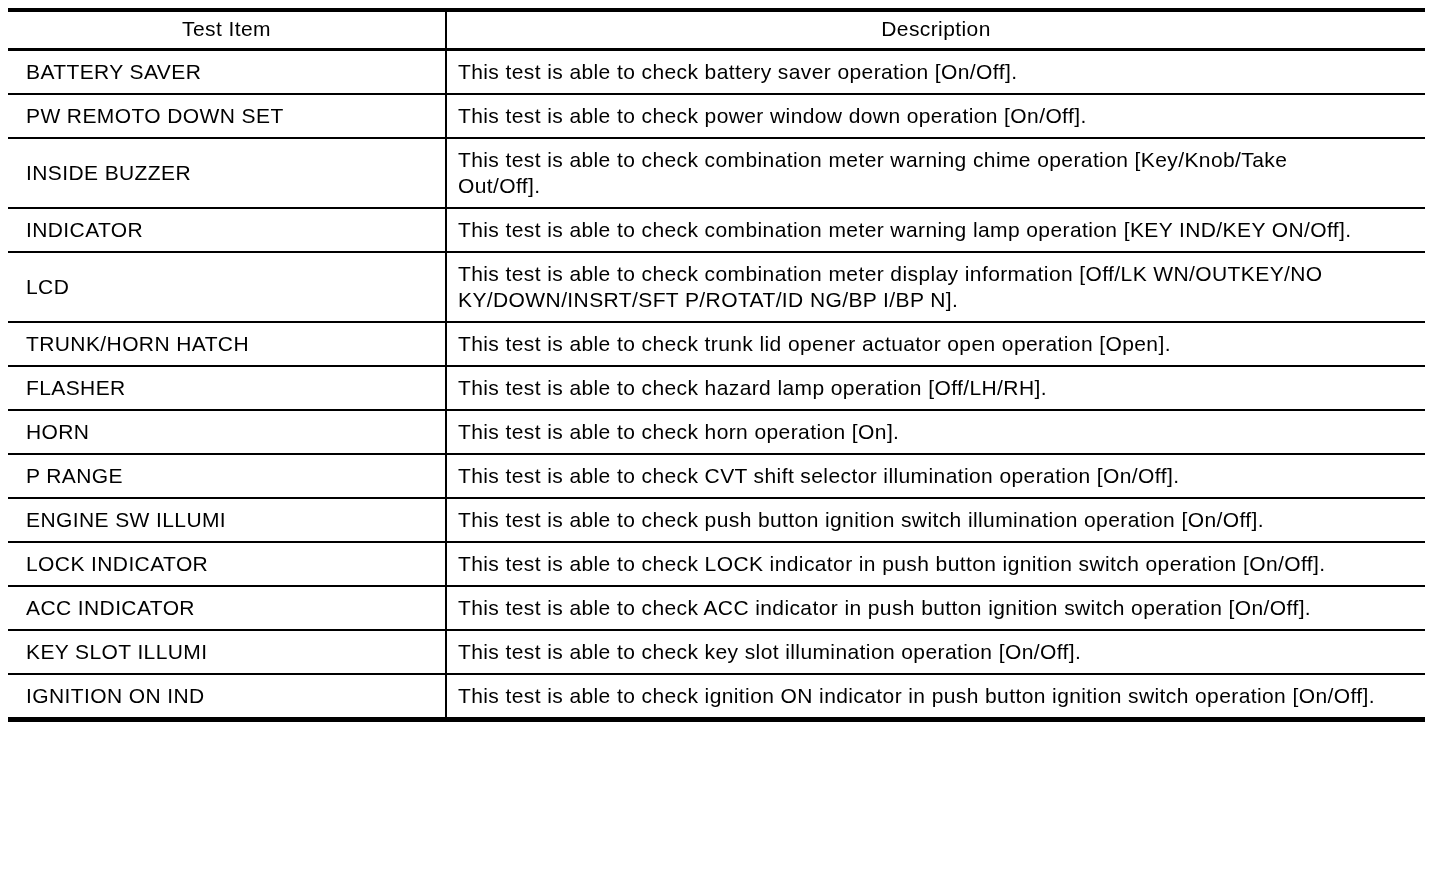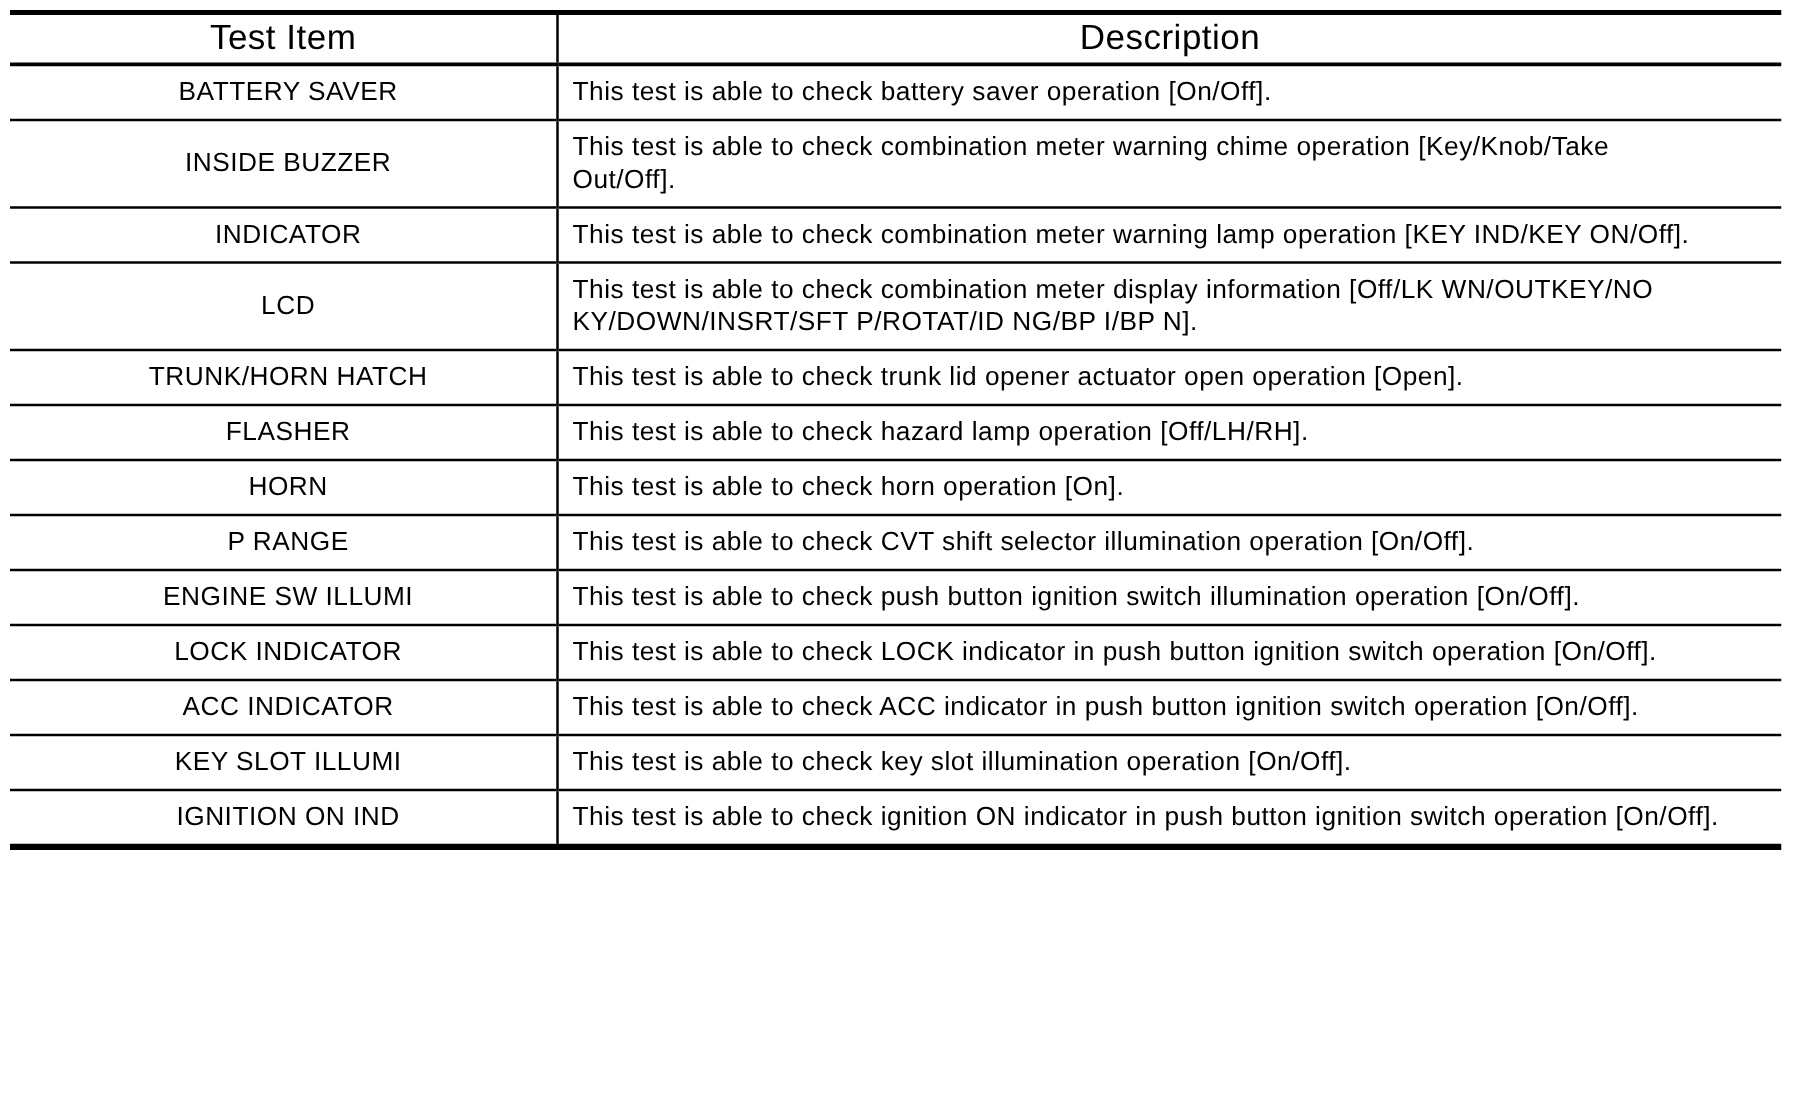--- a/index.html
+++ b/index.html
@@ -14,41 +14,40 @@
     border-collapse: collapse;
     table-layout: fixed;
     width: 1417px;
     margin: 8px 0 0 8px;
     border-top: 4px solid #000;
     border-bottom: 5px solid #000;
   }
   col.c-item { width: 438px; }
   col.c-desc { width: 979px; }
   th {
-    font-size: 28px;
+    font-size: 21px;
     font-weight: normal;
     letter-spacing: 0.4px;
     text-align: center;
     vertical-align: middle;
     height: 39px;
     border-bottom: 3px solid #000;
     padding: 2px 0 4px 0;
   }
   th.item, td.item { border-right: 2px solid #000; }
   td {
     border-top: 2px solid #000;
     font-size: 21px;
     line-height: 26px;
     letter-spacing: 0.4px;
     vertical-align: middle;
   }
   td.item {
     padding: 8px 10px 8px 18px;
     white-space: nowrap;
-    text-align: center;
   }
   td.desc {
     padding: 8px 50px 8px 11px;
   }
 </style>
 </head>
 <body>
 
 <table class="manual-table">
   <colgroup>
@@ -60,20 +59,24 @@
       <th class="item">Test Item</th>
       <th class="desc">Description</th>
     </tr>
   </thead>
   <tbody id="rows-body">
   <tr>
     <td class="item">BATTERY SAVER</td>
     <td class="desc">This test is able to check battery saver operation [On/Off].</td>
   </tr>
 
+  <tr>
+    <td class="item">PW REMOTO DOWN SET</td>
+    <td class="desc">This test is able to check power window down operation [On/Off].</td>
+  </tr>
 
 
   <tr>
     <td class="item">INSIDE BUZZER</td>
     <td class="desc">This test is able to check combination meter warning chime operation [Key/Knob/Take Out/Off].</td>
   </tr>
 
   <tr>
     <td class="item">INDICATOR</td>
     <td class="desc">This test is able to check combination meter warning lamp operation [KEY IND/KEY ON/Off].</td>

